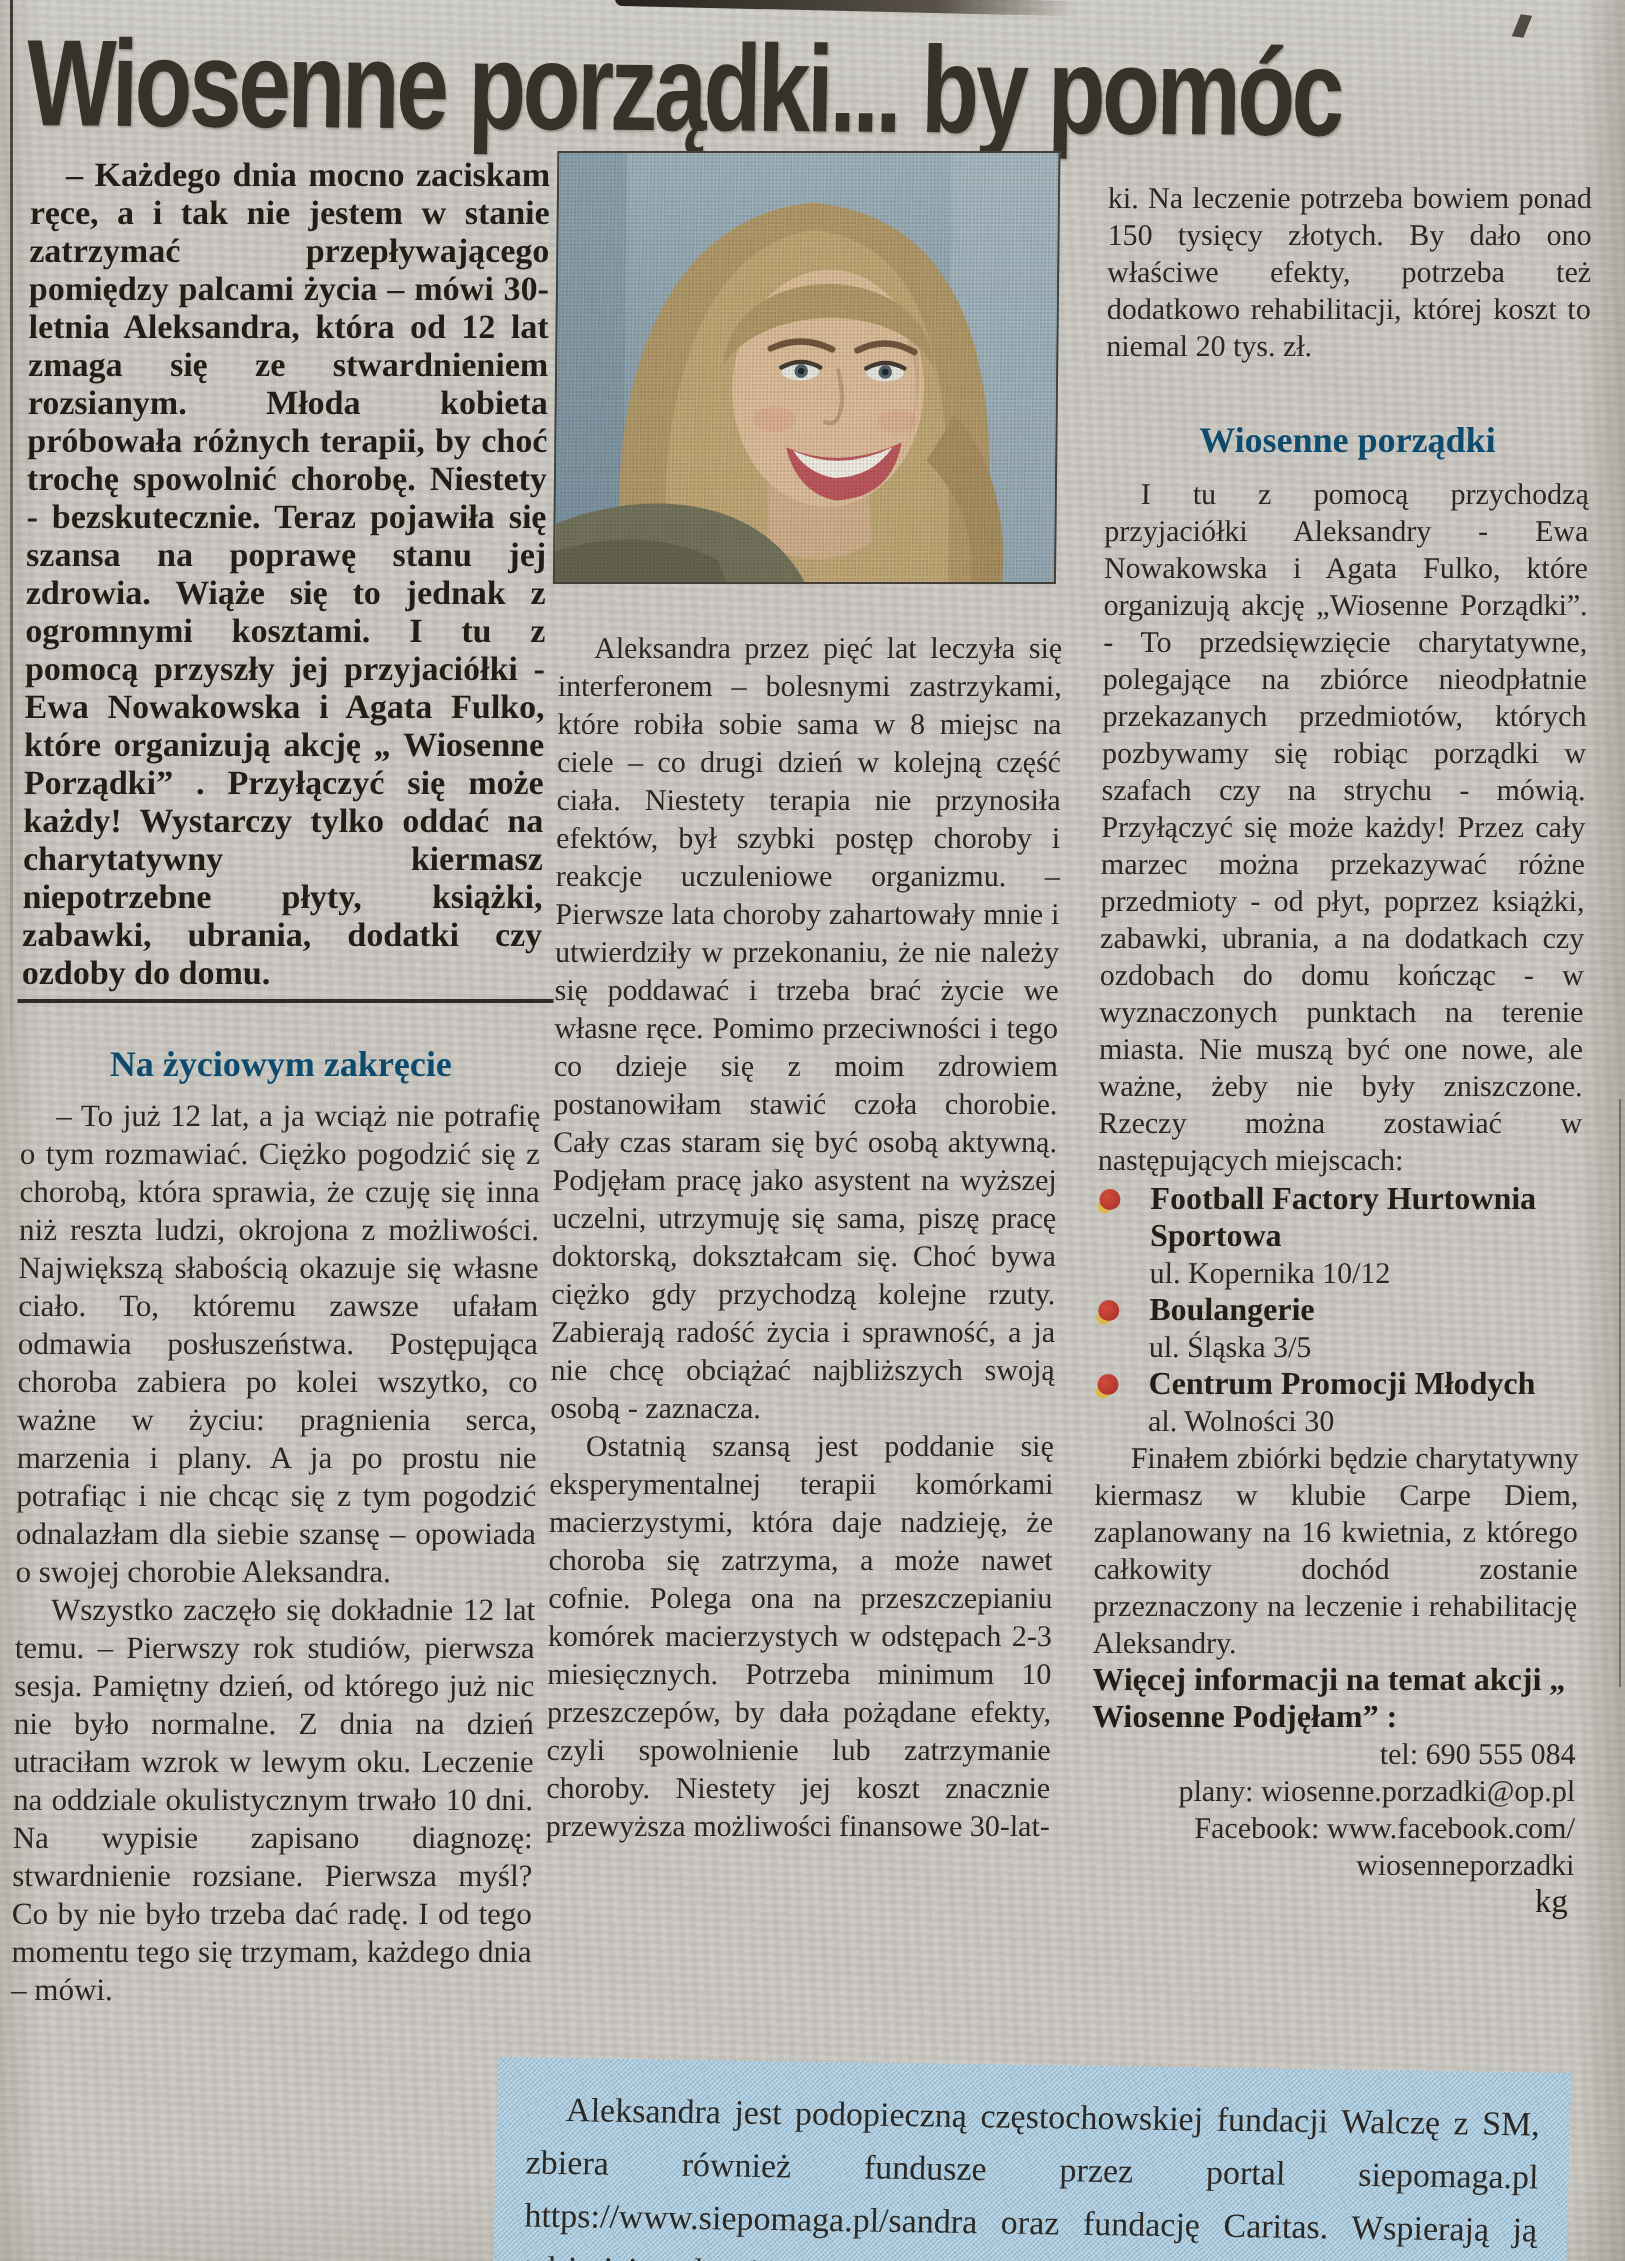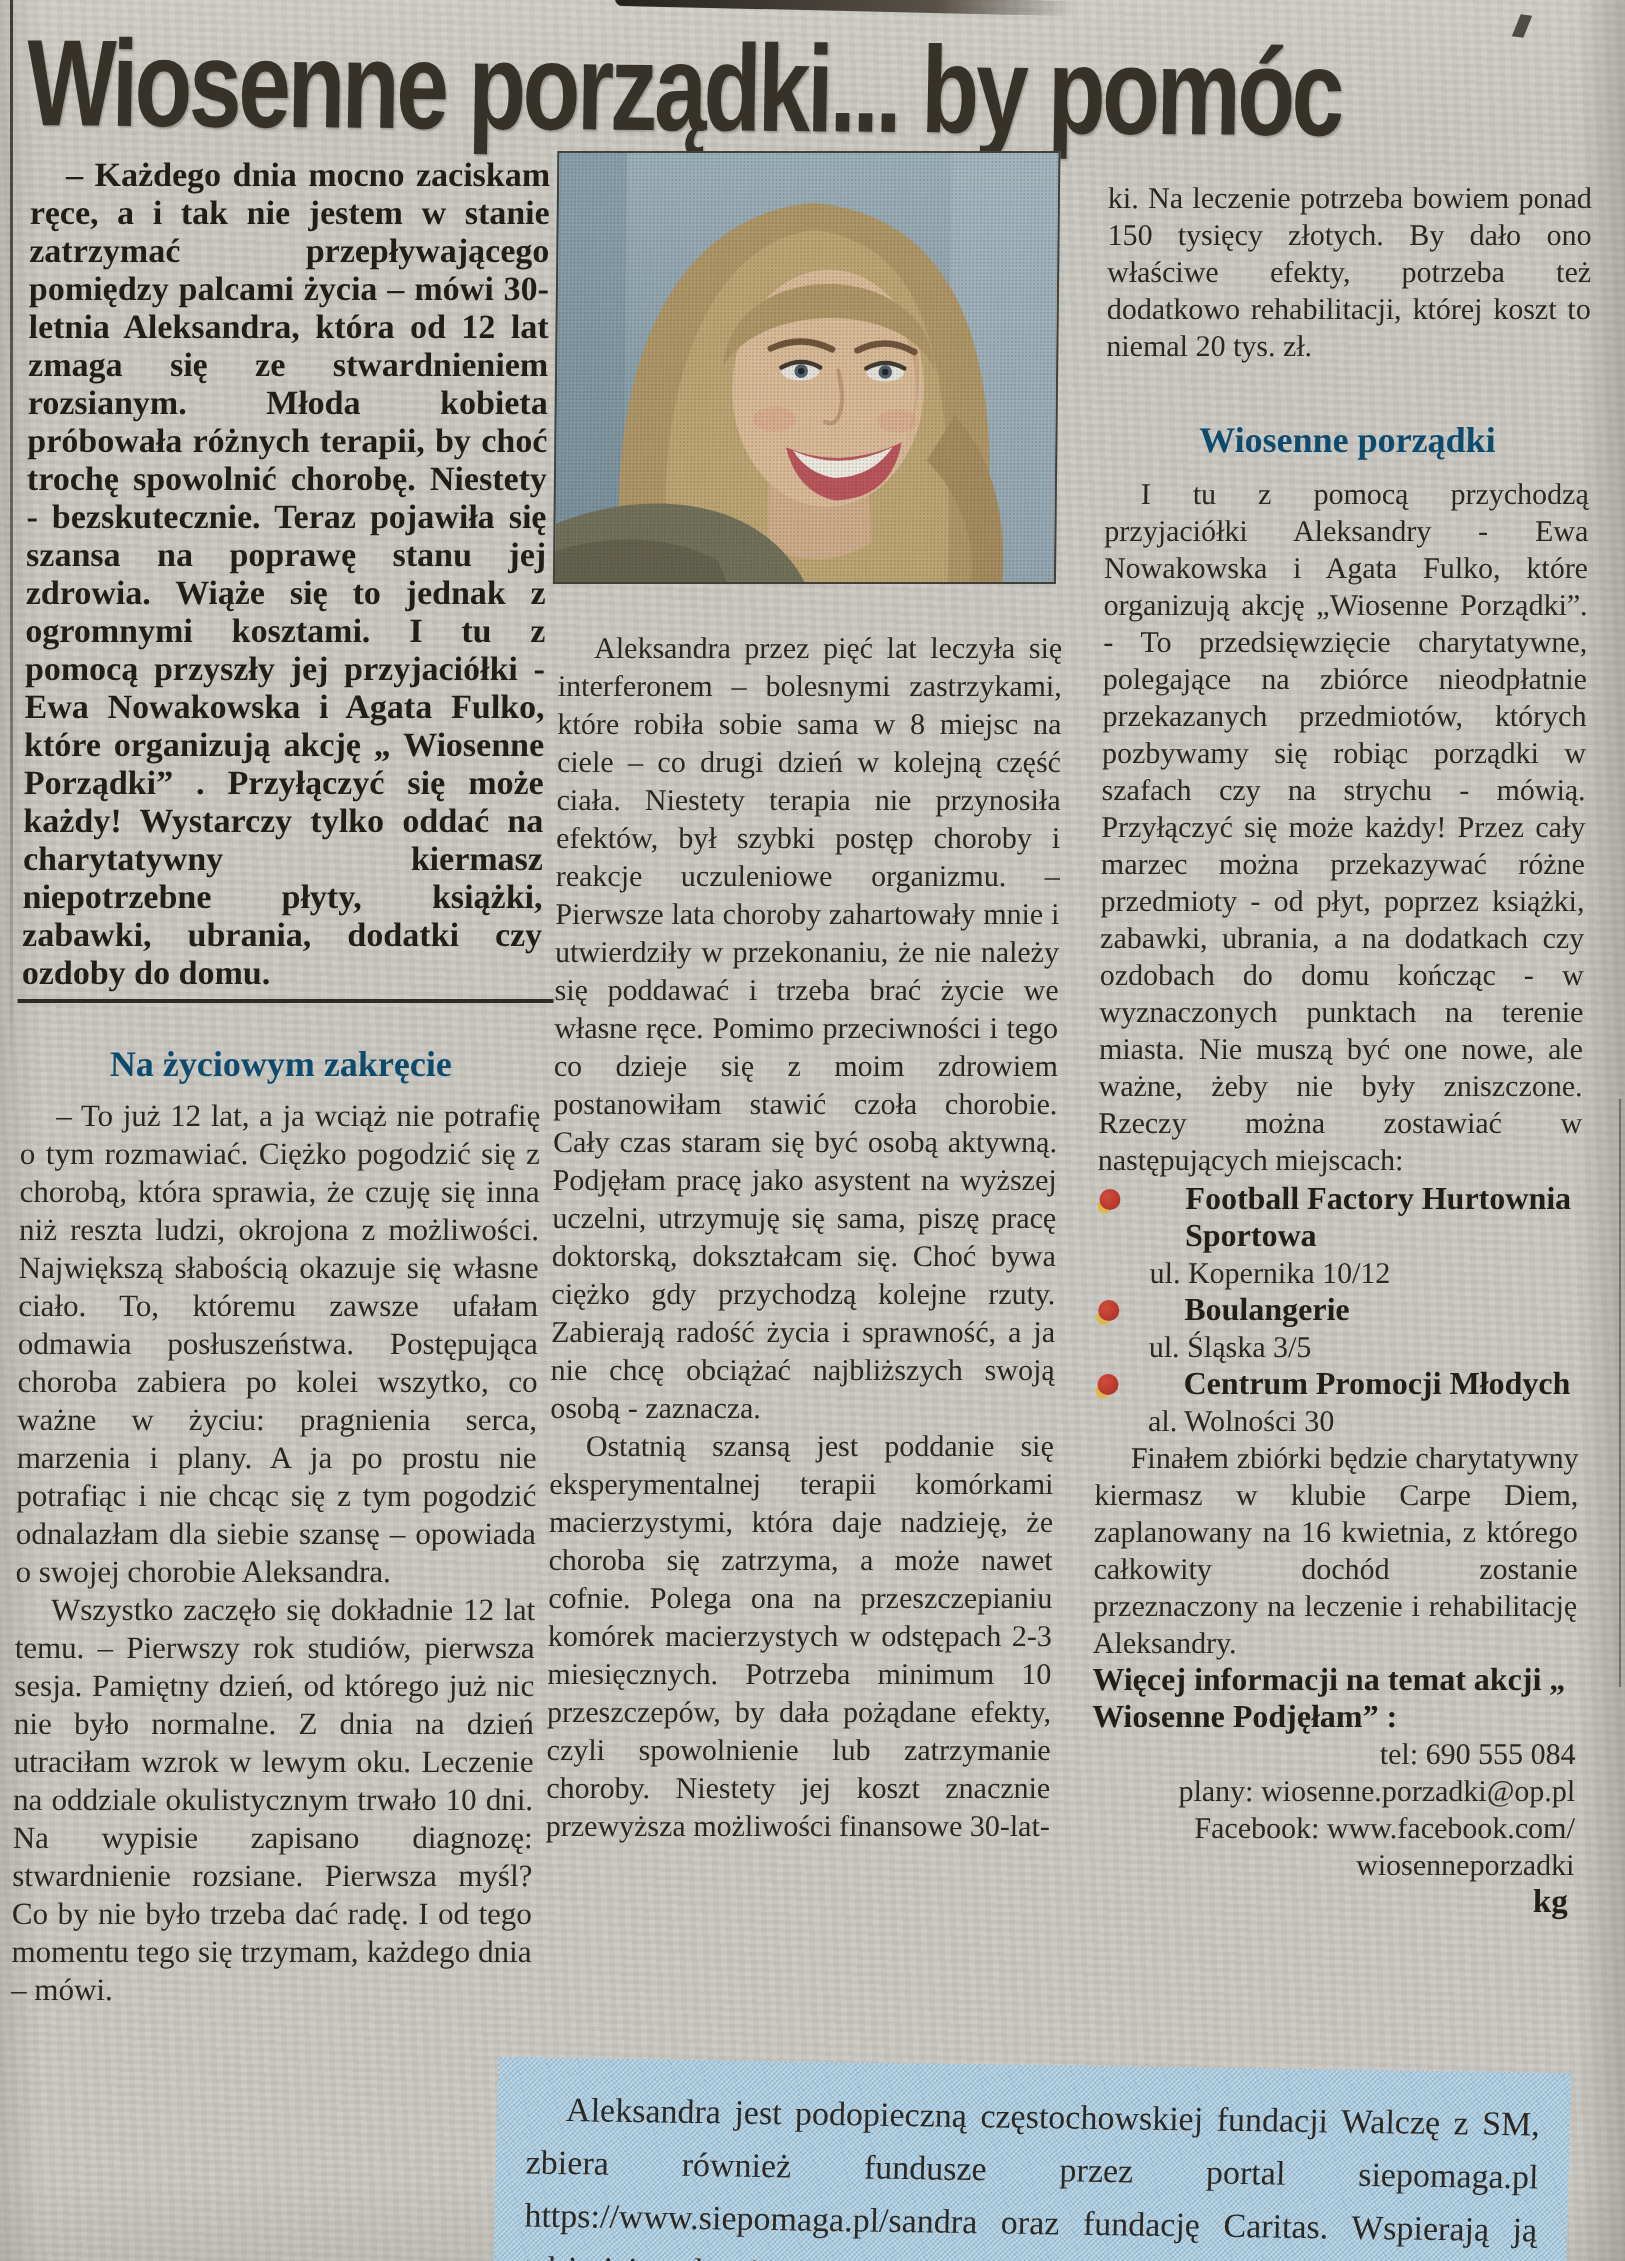--- a/index.html
+++ b/index.html
@@ -32,31 +32,31 @@
   .rule{height:4.1px;background:#2e2a24;margin:7.2px 0 0 -3.6px;width:103%;}
   .subhead{font-weight:bold;text-align:center;font-size:36px;color:#0c4a6e;}
   .col1 .subhead{margin:42px 0 13.6px;}
   .col2{left:565px;top:629px;width:504px;font-size:30px;}
   .col3{left:1110px;top:179px;width:484px;font-size:30px;line-height:37px;}
   .col3 .subhead{margin:58px 0 16.3px;}
   .col3 .cont{text-indent:0;}
 
   .loc-list{list-style:none;margin:1.8px 0 0;padding:0;}
   .loc-item{position:relative;padding-left:53px;text-align:left;}
-  .loc-name{font-weight:bold;font-size:32px;color:#221e17;margin-left:35px;}
+  .loc-name{font-weight:bold;font-size:32px;color:#221e17;}
   .loc-addr{font-size:30px;}
   .bullet{
     position:absolute;left:1.8px;top:9px;width:21px;height:21px;border-radius:50%;
     background:radial-gradient(circle at 35% 35%, #d14c3c, #a72e26);
     box-shadow:-5px 6.8px 0 -3.2px #ddb94c;
   }
 
   .info-head{font-weight:bold;font-size:32px;text-align:left;margin:53px 0 2.7px;color:#221e17;}
   .contact-line{text-align:right;}
-  .sig{text-align:right;font-weight:bold;font-size:33px;margin-top:15.4px;padding-right:6.3px;color:#221e17;}
+  .sig{text-align:right;font-weight:normal;font-size:33px;margin-top:15.4px;padding-right:6.3px;color:#221e17;}
 
   .photo{
     position:absolute;left:559px;top:151px;width:499px;height:429px;
     border:2.3px solid #43403a;background:#8fa2ac;
   }
   .photo svg{display:block;width:100%;height:100%;}
   .halftone{
     position:absolute;inset:0;
     background-image:radial-gradient(rgba(25,25,35,.20) 0.6px, transparent 0.8px);
     background-size:3.6px 3.6px;

